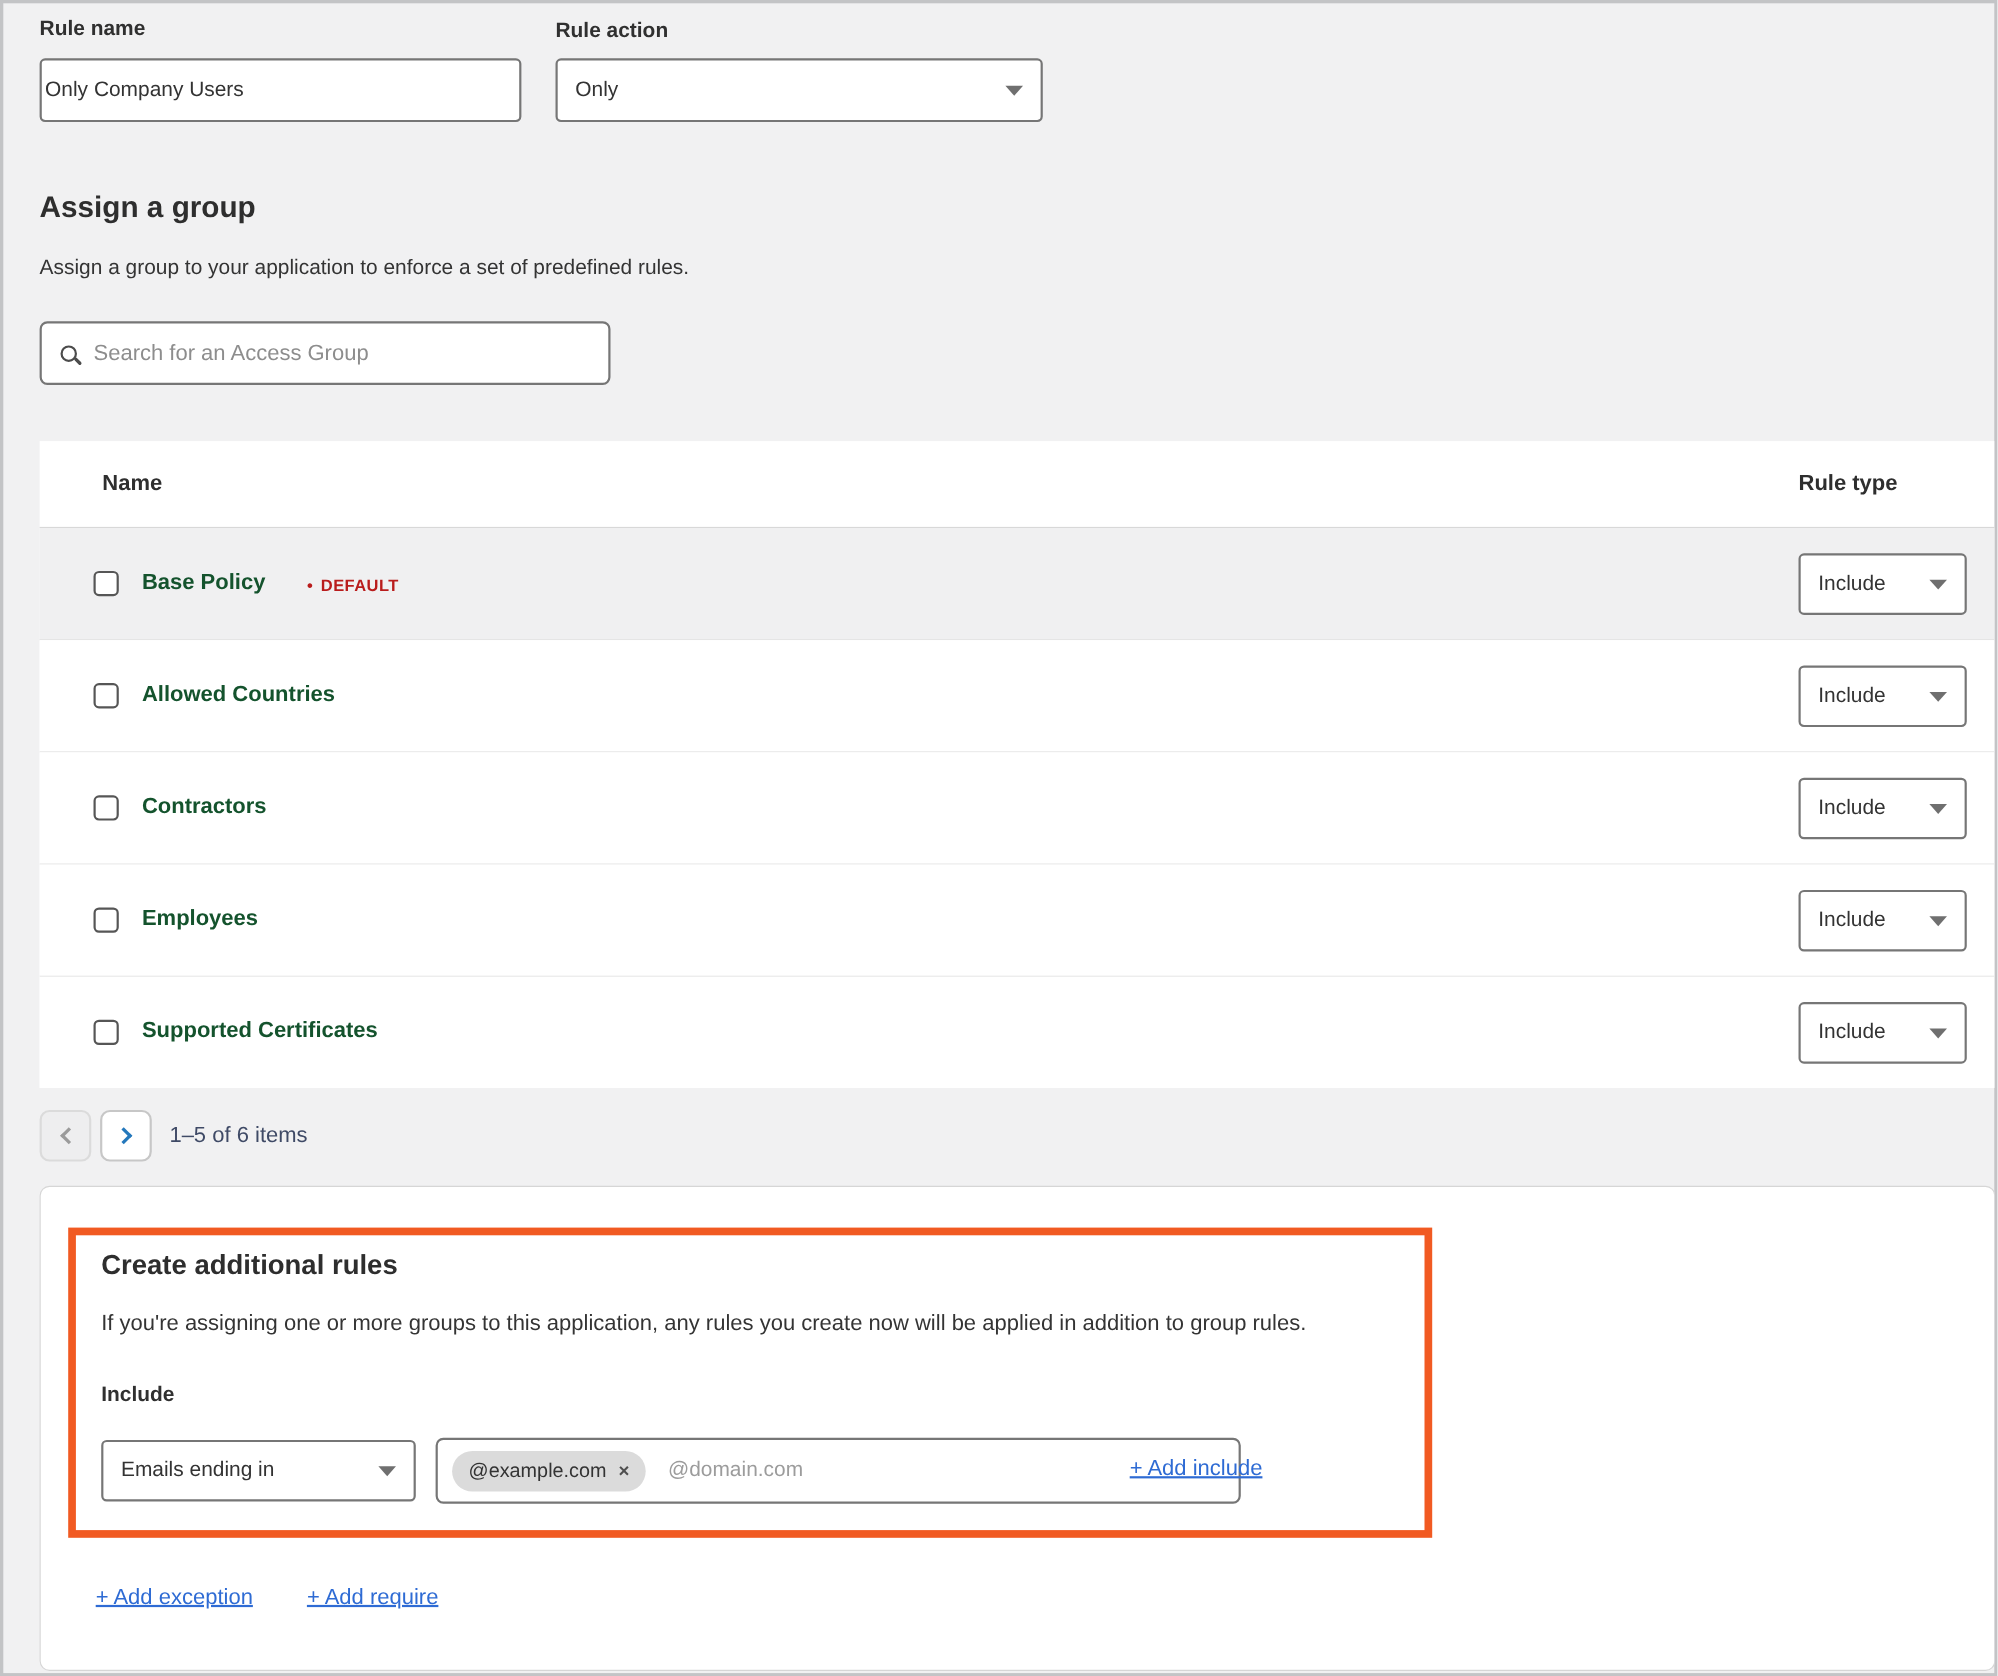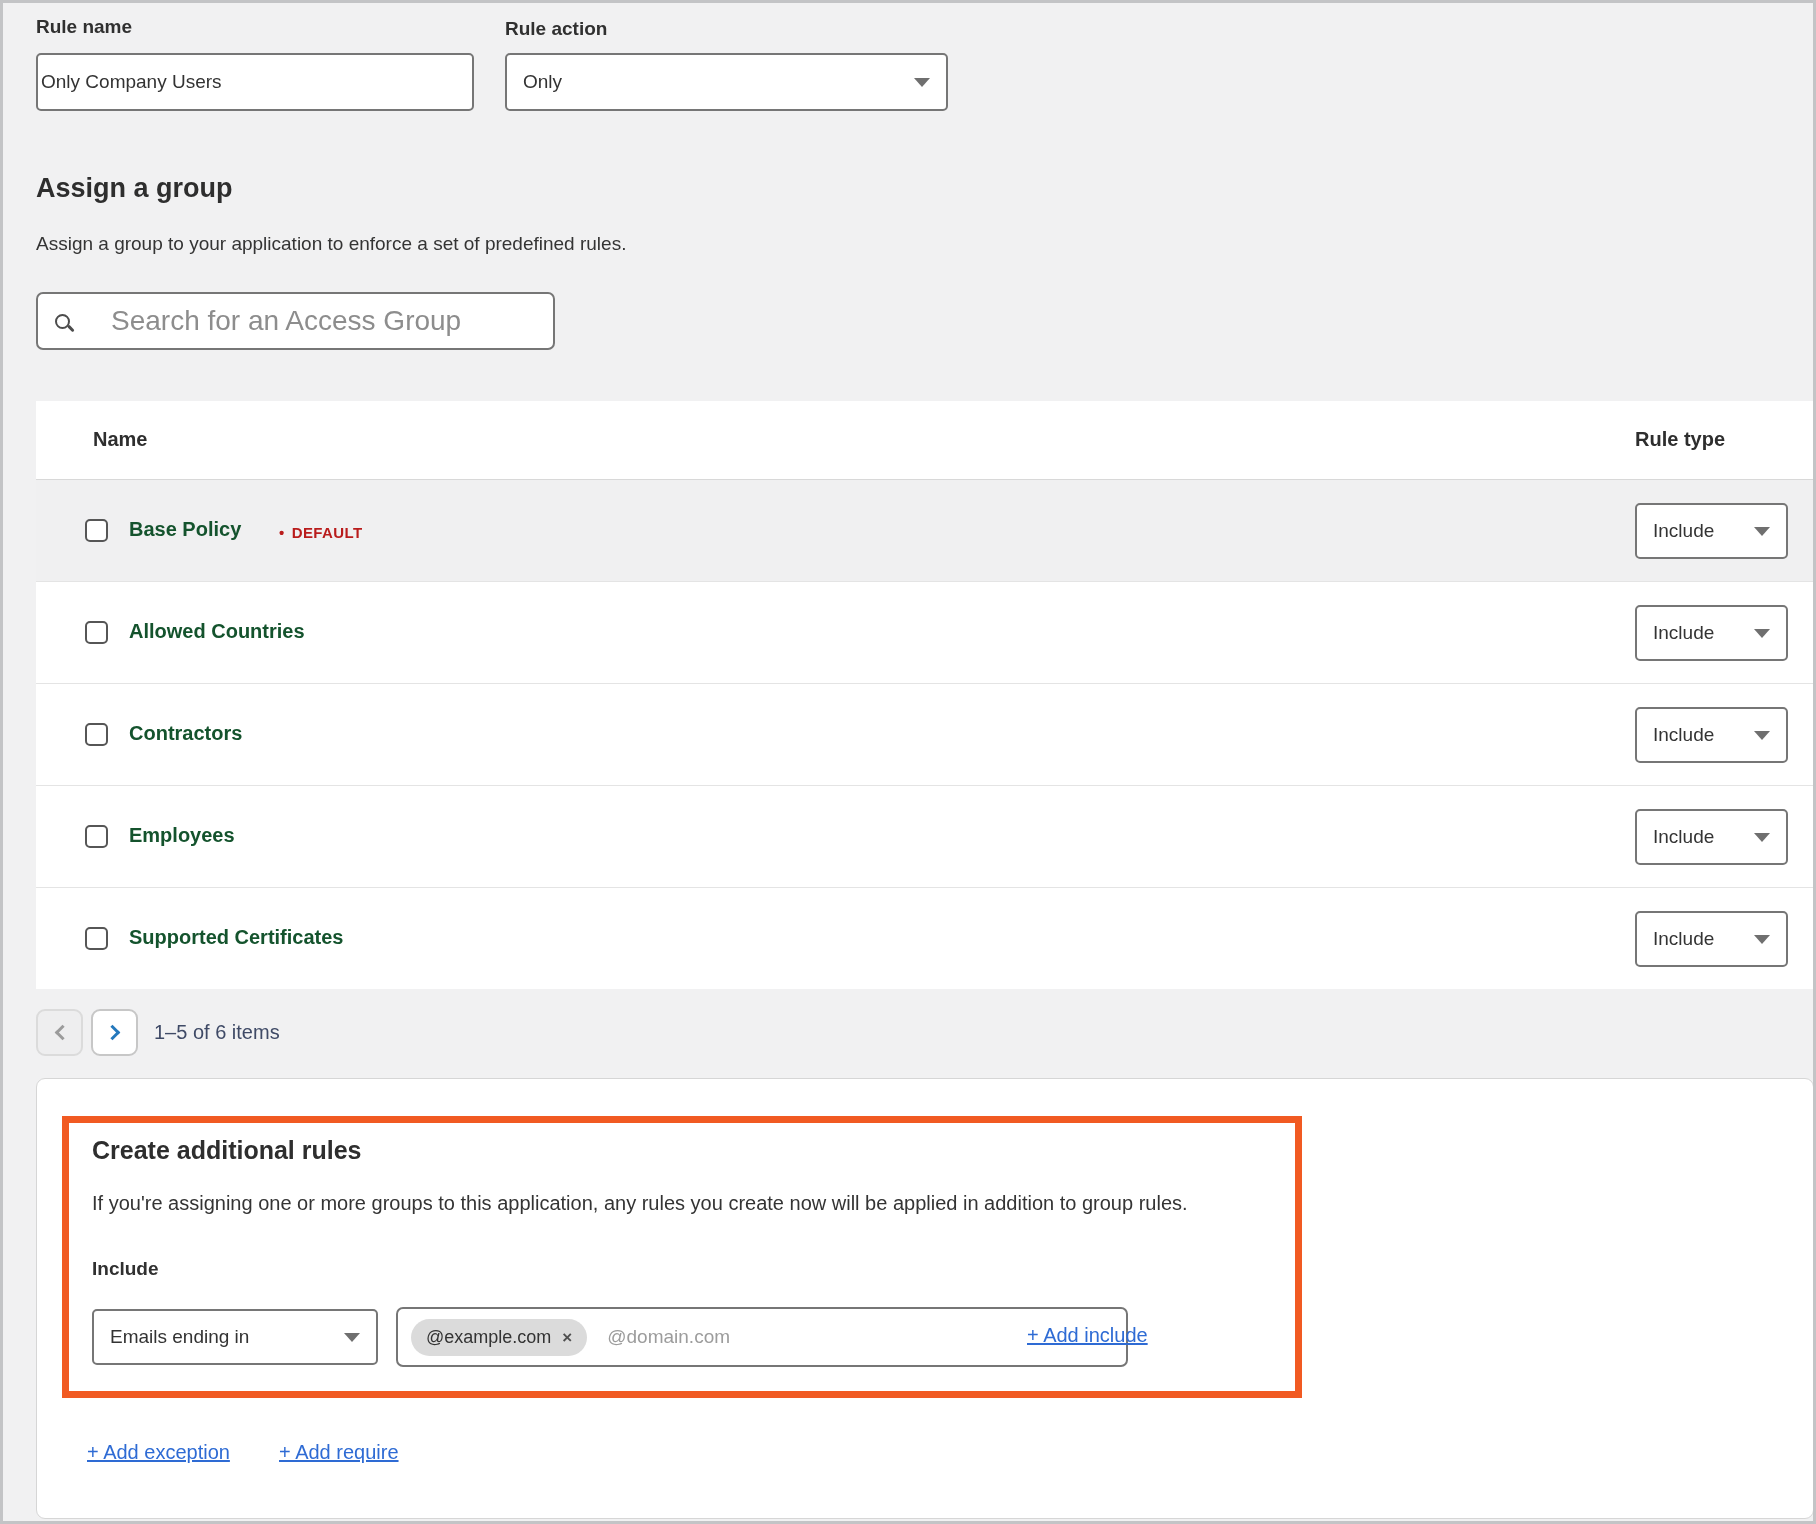--- a/index.html
+++ b/index.html
@@ -22,21 +22,21 @@
   .caret { width:0; height:0; border-left:8px solid transparent; border-right:8px solid transparent; border-top:9px solid #6f6f6f; flex:none; margin-left:10px; }
   .section-heading { position:absolute; left:33px; top:170px; font-size:27px; font-weight:700; color:#2e2e2e; }
   .section-desc { position:absolute; left:33px; top:230px; font-size:19px; color:#343434; }
   .search-box {
     position:absolute; left:33px; top:289px; width:519px; height:58px;
     background:#fff; border:2px solid #767676; border-radius:7px;
     display:flex; align-items:center; padding:0 17px;
   }
   .search-icon { position:relative; width:15px; height:15px; border:2.5px solid #4c4c4c; border-radius:50%; margin-right:15px; flex:none; }
   .search-icon::after { content:""; position:absolute; width:8px; height:2.5px; background:#4c4c4c; transform:rotate(45deg); right:-7px; bottom:-3px; border-radius:2px; }
-  .search-box input { border:none; outline:none; background:transparent; flex:1; font-family:"Liberation Sans",sans-serif; font-size:28px; color:#b91c1c;margin-left:26px; }
+  .search-box input { border:none; outline:none; background:transparent; flex:1; font-family:"Liberation Sans",sans-serif; font-size:20px; color:#b91c1c; }
   .search-box input::placeholder { color:#8d8d8d; }
 
   .table-card { position:absolute; left:33px; top:398px; width:1778px; background:#fff;text-align:right; }
   .thead { position:relative; height:79px; border-bottom:1px solid #d8d8d8; }
   .col-name { position:absolute; left:57px; top:27px; font-size:20px; font-weight:700; color:#2e2e2e; }
   .col-type { position:absolute; left:1599px; top:27px; font-size:20px; font-weight:700; color:#2e2e2e; }
   .trow { position:relative; height:102px; border-bottom:1px solid #e4e4e4; background:#fff; }
   .trow:last-child { border-bottom:none; height:101px; }
   .trow.shaded { background:#f0f0f1; }
   .checkbox { position:absolute; left:49px; top:39px; width:23px; height:23px; background:#fff; border:2px solid #565656; border-radius:5px; cursor:pointer; }

